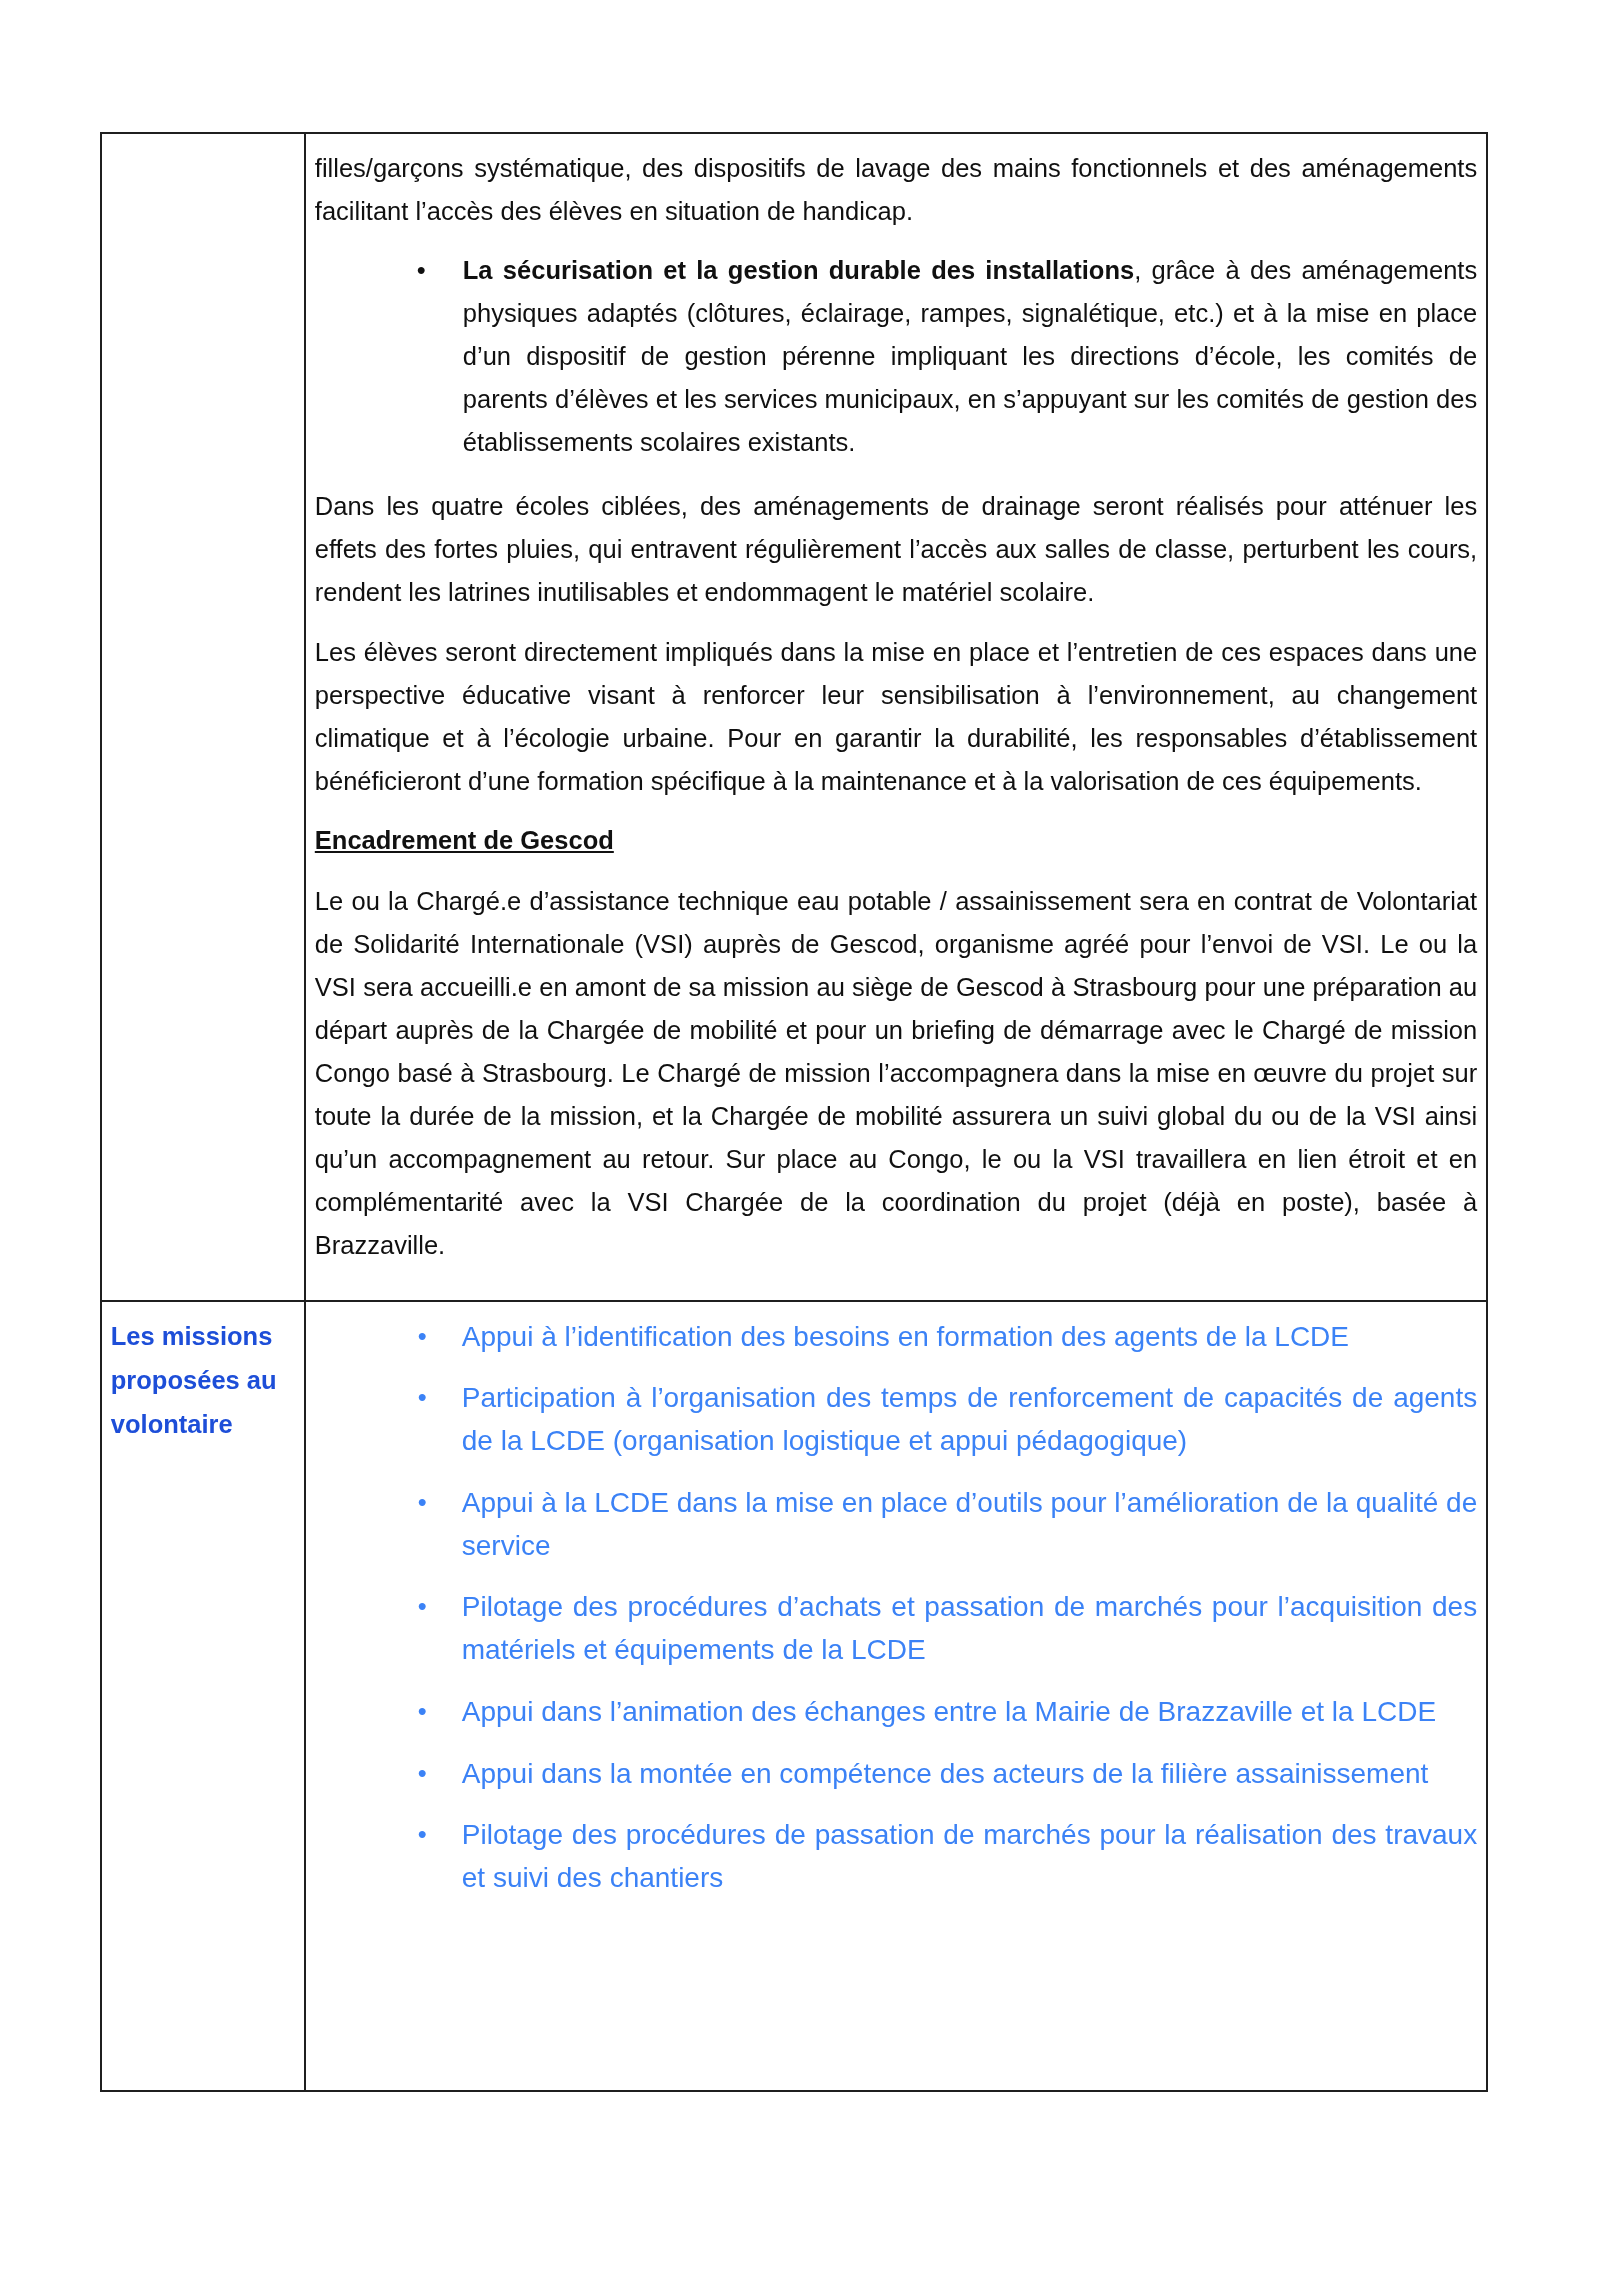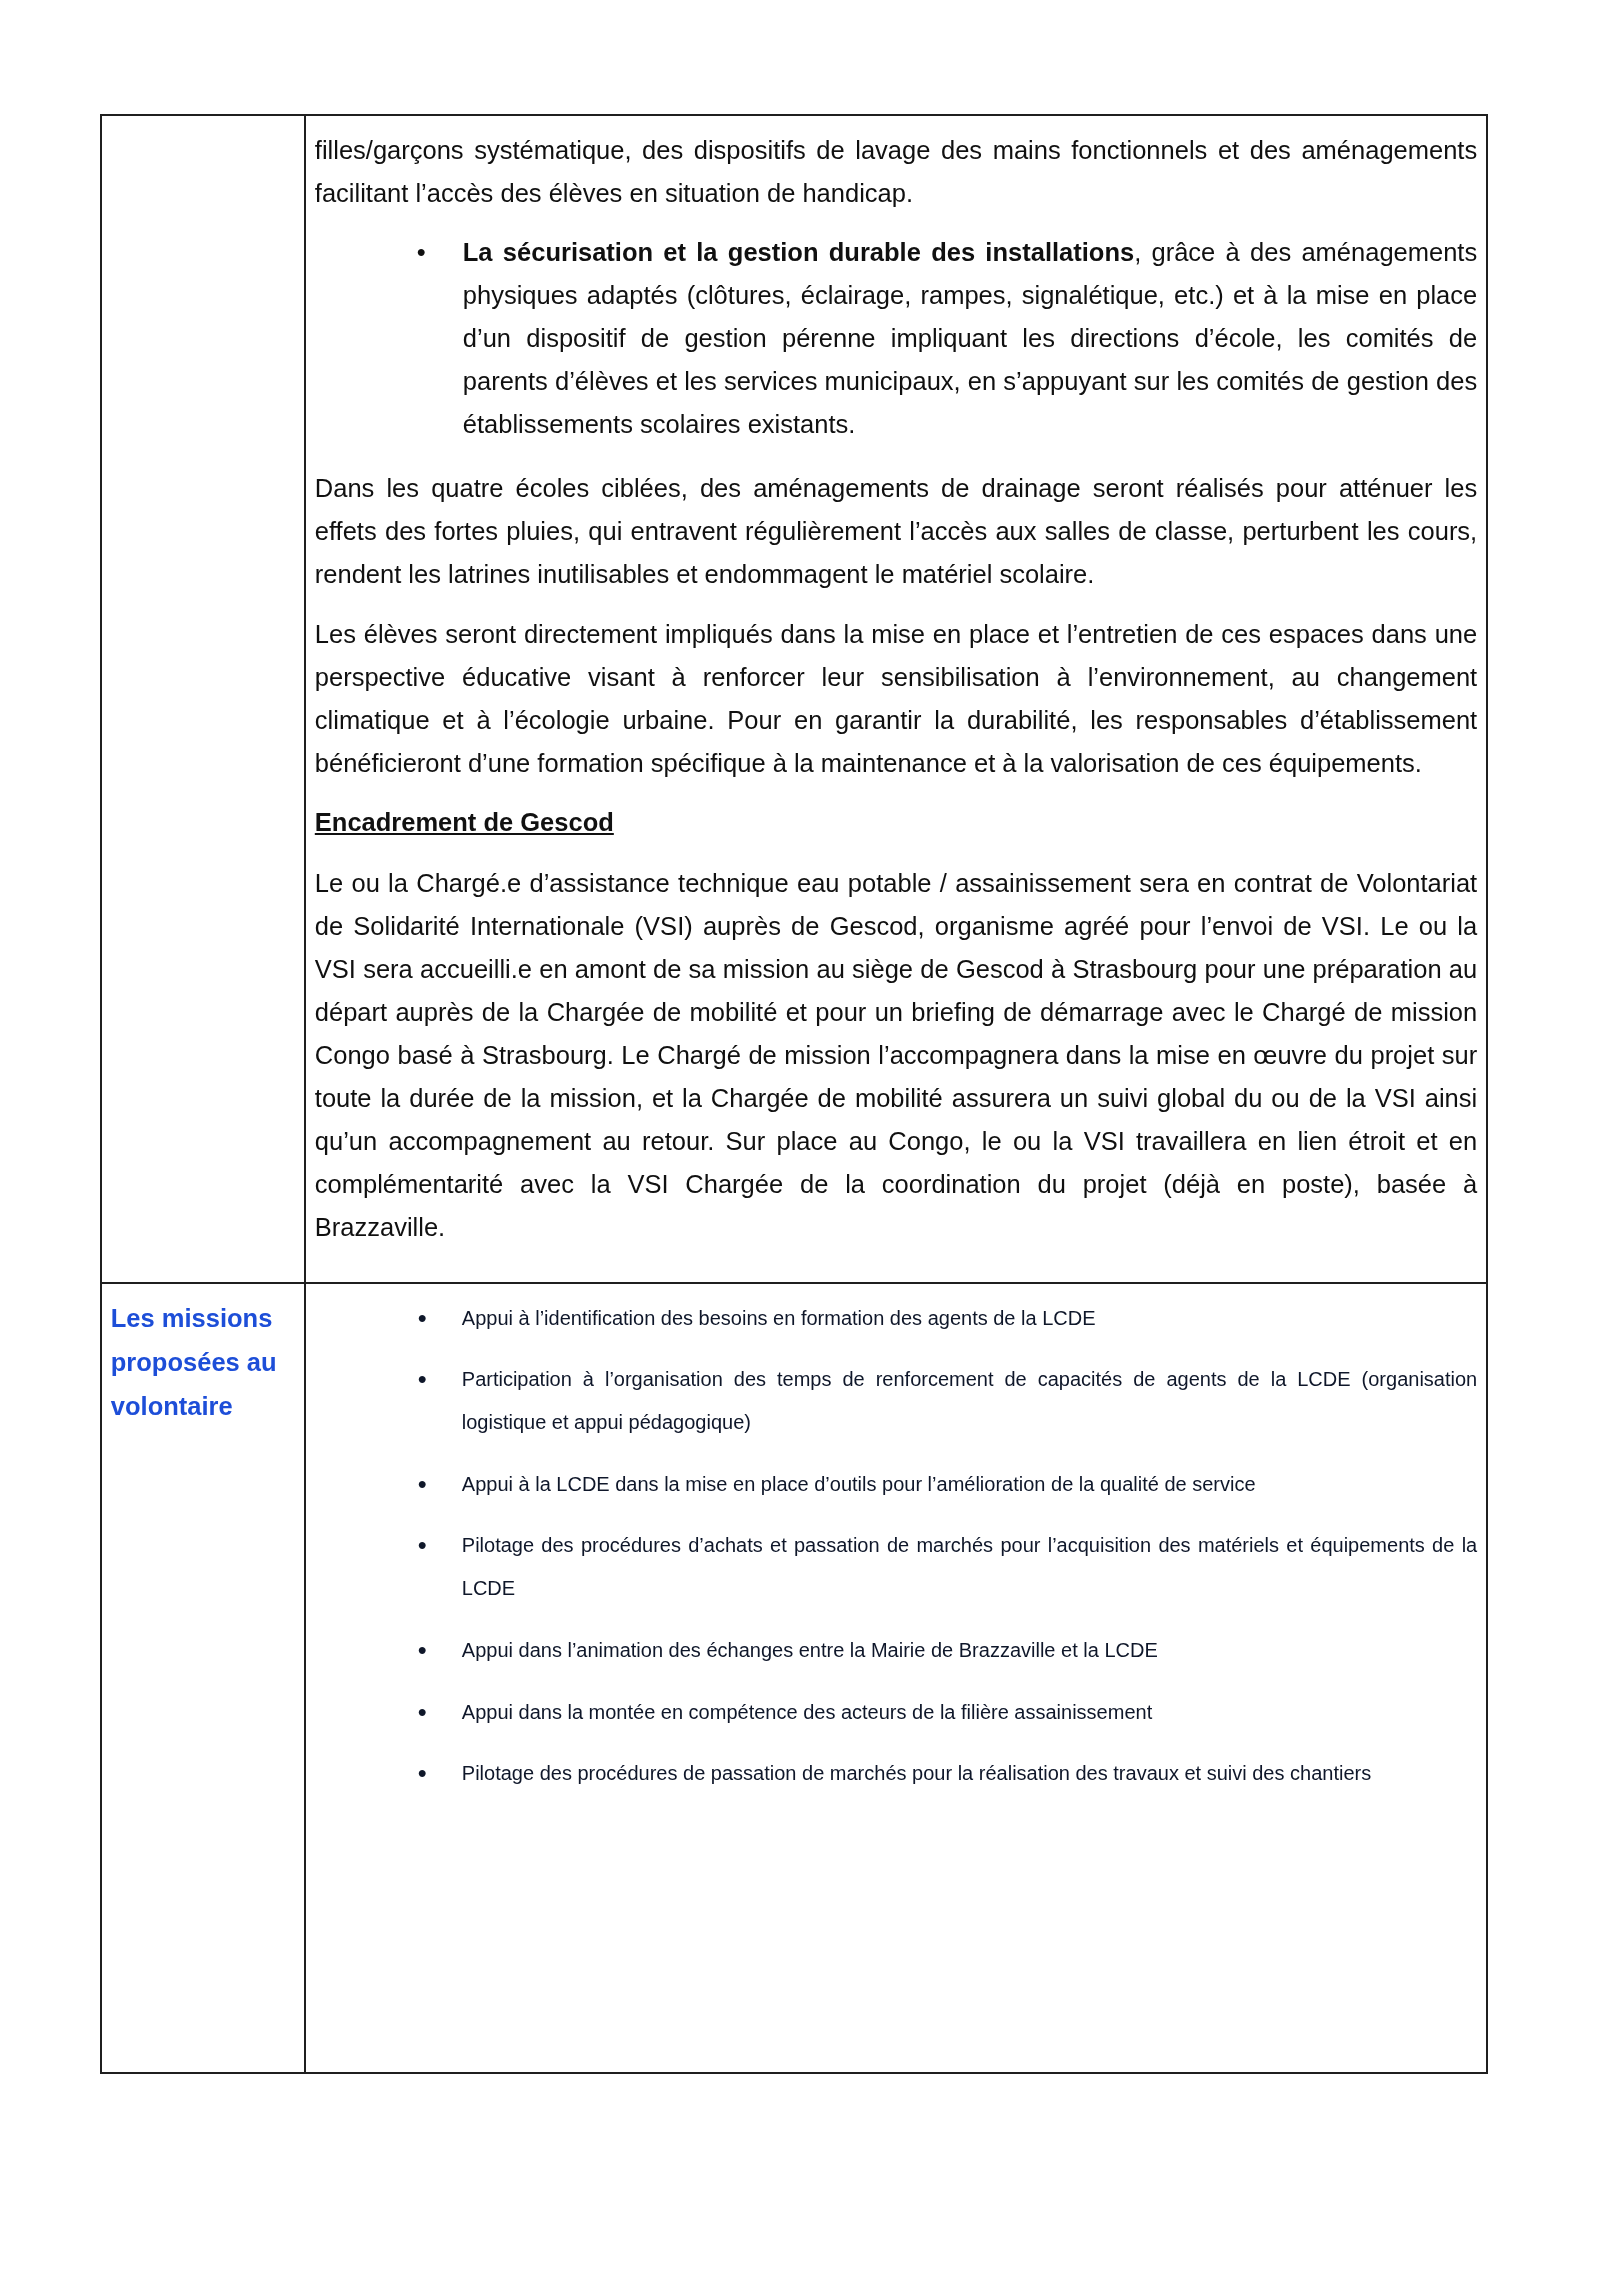--- a/index.html
+++ b/index.html
@@ -6,21 +6,21 @@
   .page{
     position:relative;
     width:1621px;height:2293px;
     background:#ffffff;
     font-family:"Liberation Sans","DejaVu Sans",sans-serif;
     color:#111;
     overflow:hidden;
   }
   
   .doc-table{
-    position:absolute;left:100px;top:114px;
+    position:absolute;left:100px;top:132px;
     width:1388px;height:1960px;
     border:2px solid #1f1f1f;
     box-sizing:border-box;
     display:flex;flex-direction:column;
     background:#fff;
   }
   .trow{display:flex;box-sizing:border-box;}
   .trow-1{height:1168px;border-bottom:2px solid #1f1f1f;}
   .trow-2{flex:1;}
   .cell-label{
@@ -56,22 +56,22 @@
     margin:3.9px 0 17.6px 0;
     font-size:25.5px;line-height:43px;
     font-weight:bold;
   }
   .sec-heading span{text-decoration:underline;}
   ul.missions{list-style:none;margin:0;padding:0;}
   ul.missions li{
     position:relative;
     padding-left:147px;
     margin:0 0 18.6px 0;
-    font-size:20px;line-height:43px;
-    text-align:justify;color:#0f172a;
+    font-size:28px;line-height:43px;
+    text-align:justify;color:#3b82f6;
   }
   ul.missions li::before{
     content:"•";
     position:absolute;left:103px;top:0;
     font-size:25.5px;line-height:43px;
   }
   .intro-line{margin-bottom:19.6px;}
   
   .footer-area{position:absolute;left:0;top:2088px;width:1621px;height:205px;}
 </style>

